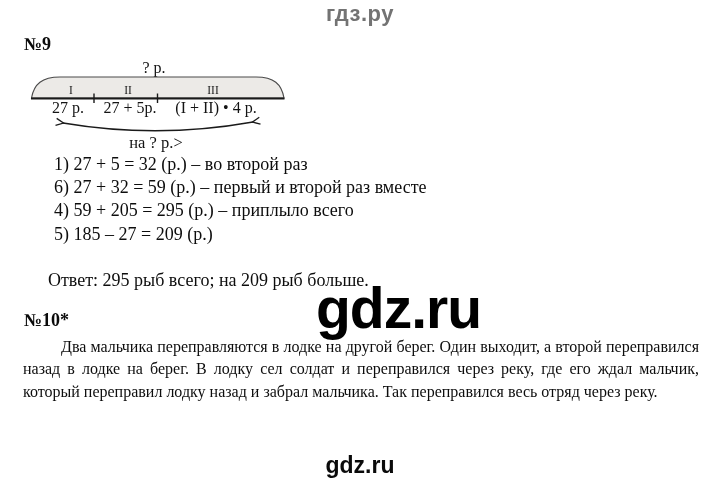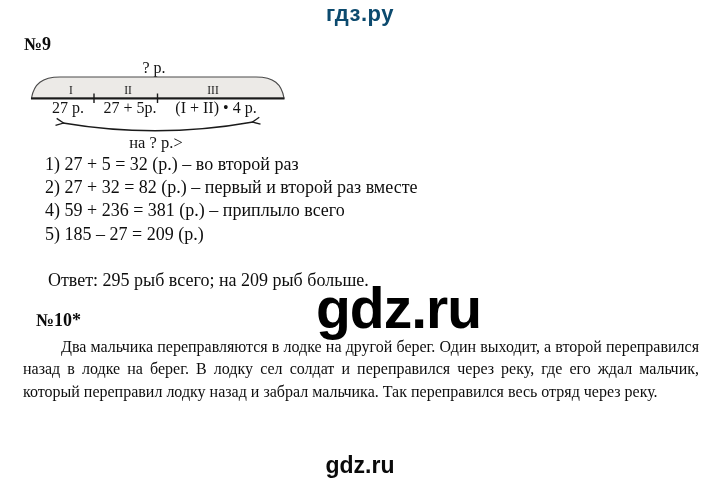--- a/index.html
+++ b/index.html
@@ -7,33 +7,33 @@
   body{
     width:720px;height:486px;position:relative;overflow:hidden;
     background:#ffffff;color:#0d0d0d;
     font-family:"Liberation Serif", serif;
   }
   .abs{position:absolute;}
 
   .site-header{
     top:1px;left:0;right:0;text-align:center;
     font-family:"Liberation Sans", sans-serif;
-    font-weight:bold;font-size:22px;letter-spacing:0.5px;color:#0c4a6e;
+    font-weight:bold;font-size:22px;letter-spacing:0.5px;color:#737373;
   }
 
   .problem-number{font-weight:bold;font-size:18px;color:#0a0a0a;}
   #p9-number{top:34px;left:24px;}
-  #p10-number{top:310px;left:36px;}
+  #p10-number{top:310px;left:24px;}
 
   #diagram{top:58px;left:28px;}
   .dg-lab{font-family:"Liberation Serif", serif;font-size:16px;fill:#141414;}
   .dg-lab2{font-family:"Liberation Serif", serif;font-size:16.5px;fill:#141414;}
   .dg-rom{font-family:"Liberation Serif", serif;font-size:11.5px;fill:#1a1a1a;}
 
-  #steps{top:153px;left:45px;font-size:18px;line-height:23.2px;white-space:nowrap;}
+  #steps{top:153px;left:54px;font-size:18px;line-height:23.2px;white-space:nowrap;}
   #answer{top:269px;left:48px;font-size:18px;line-height:23.2px;white-space:nowrap;}
 
   .watermark{
     top:283px;left:316px;line-height:50px;
     font-family:"Liberation Sans", sans-serif;
     font-weight:bold;font-size:57px;letter-spacing:-1px;color:#000;
   }
 
   #p10-text{
     top:336px;left:23px;width:676px;
@@ -76,22 +76,22 @@
   <text class="dg-lab" x="40" y="54.5" text-anchor="middle">27 р.</text>
   <text class="dg-lab" x="102" y="54.5" text-anchor="middle">27 + 5р.</text>
   <text class="dg-lab" x="188" y="54.5" text-anchor="middle">(I + II) • 4 р.</text>
 
   <path d="M 35 65 Q 130 81 225 64" fill="none" stroke="#1a1a1a" stroke-width="1.4" marker-start="url(#ah)" marker-end="url(#ah)"></path>
   <text class="dg-lab2" x="128" y="90" text-anchor="middle">на ? р.&gt;</text>
 </svg>
 
 <div class="abs" id="steps">
   <div>1) 27 + 5 = 32 (р.) – во второй раз</div>
-  <div>2) 27 + 32 = 82 (р.) – первый и второй раз вместе</div>
-  <div>4) 59 + 236 = 381 (р.) – приплыло всего</div>
+  <div>6) 27 + 32 = 59 (р.) – первый и второй раз вместе</div>
+  <div>4) 59 + 205 = 295 (р.) – приплыло всего</div>
   <div>5) 185 – 27 = 209 (р.)</div>
 </div>
 <div class="abs" id="answer">Ответ: 295 рыб всего; на 209 рыб больше.</div>
 
 <div class="abs watermark">gdz.ru</div>
 
 <div class="abs problem-number" id="p10-number">№10*</div>
 <div class="abs" id="p10-text">Два мальчика переправляются в лодке на другой берег. Один выходит, а второй переправился назад в лодке на берег. В лодку сел солдат и переправился через реку, где его ждал мальчик, который переправил лодку назад и забрал мальчика. Так переправился весь отряд через реку.</div>
 
 <div class="abs site-footer">gdz.ru</div>

